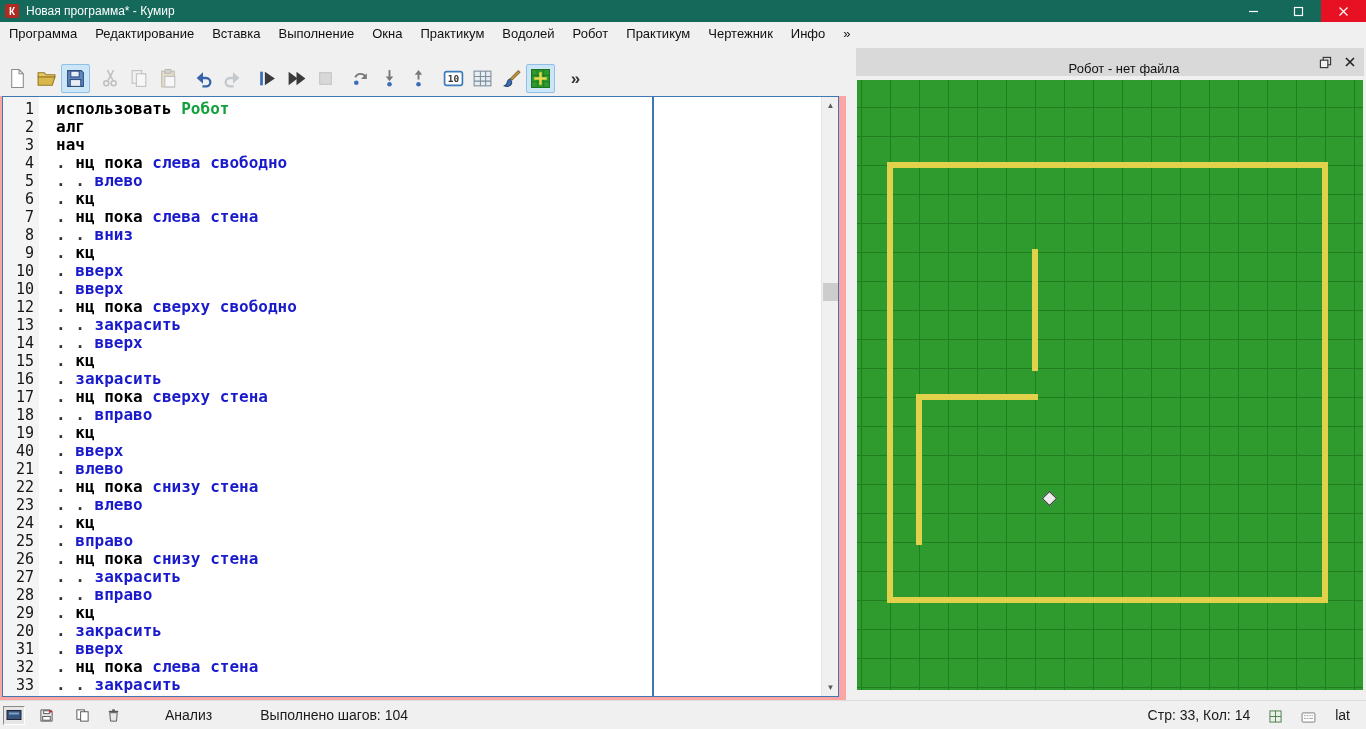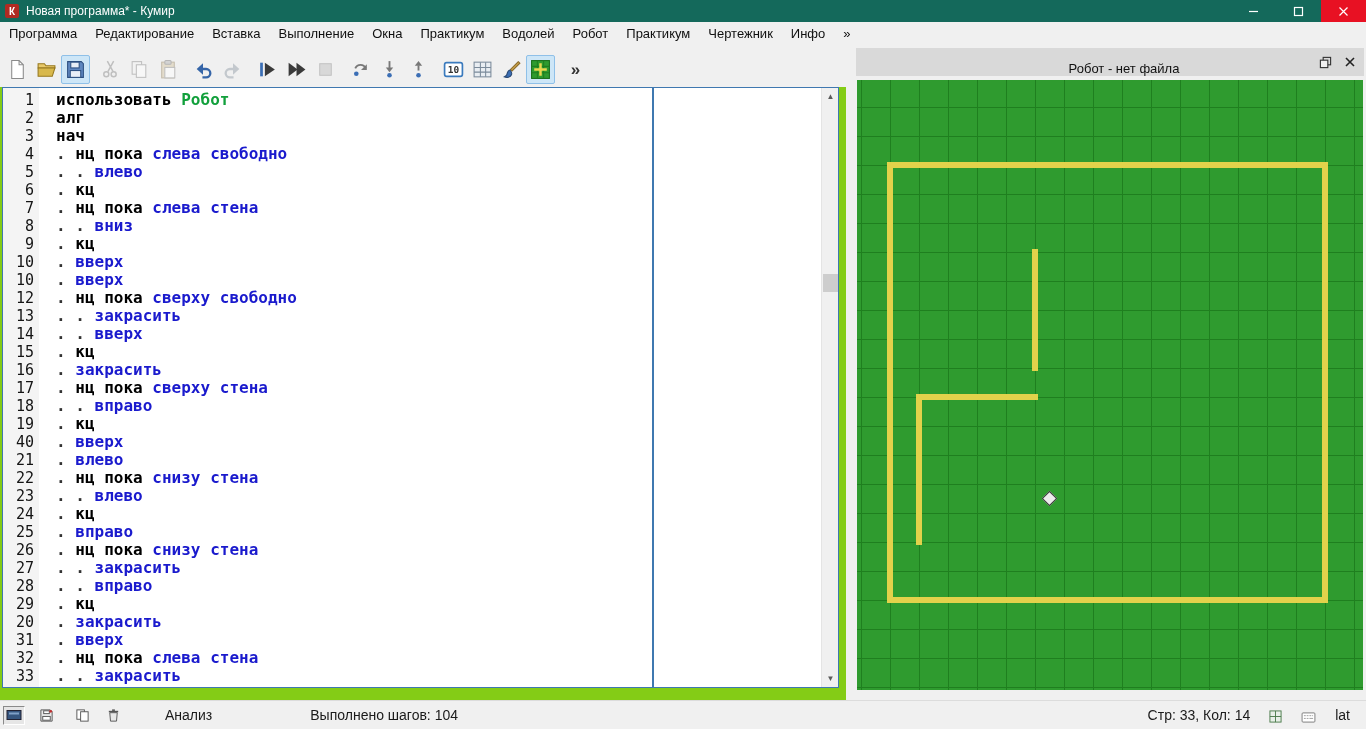--- a/index.html
+++ b/index.html
@@ -18,21 +18,21 @@
   .win-btn { width:45px; display:flex; align-items:center; justify-content:center; }
   .win-btn.close { background:#e81123; }
 
   
   .menubar { position:absolute; top:22px; left:0; right:0; height:22px; background:#f0f0f0;
              display:flex; align-items:center; font-size:13px; color:#101010; }
   .menu-item { padding:3px 9px; cursor:default; }
 
   
   .main { position:absolute; top:44px; left:0; right:0; bottom:29px; }
-  .left-pane { position:absolute; left:0; top:7px; width:846px; height:100%; background:#84cc16; }
+  .left-pane { position:absolute; left:0; top:16px; width:846px; height:100%; background:#fca5a5; }
 
   .toolbar { position:absolute; top:0; left:0; width:100%; height:36px; background:#f0f0f0;
              display:flex; align-items:center; padding-left:3px; }
   .tb-btn { width:29px; height:29px; display:flex; align-items:center; justify-content:center;
             border:1px solid transparent; border-radius:2px; flex:0 0 auto; }
   .tb-btn.gap { margin-left:6px; }
   .tb-btn.active { background:#cde6f7; border-color:#8fc0e8; }
   .tb-btn.disabled { opacity:.5; }
   .tb-btn .glyph { font-size:17px; color:#333; font-weight:bold; line-height:1; }
   .icon { display:flex; align-items:center; justify-content:center; }
@@ -462,21 +462,21 @@
         </svg>
       </span>
     <span class="sb-icon" style="margin-left:16px">
         <svg width="15" height="15" viewBox="0 0 16 16">
           <path d="M4 5h8l-.8 9H4.8z" fill="#e8e8e8" stroke="#555"></path>
           <rect x="3" y="3" width="10" height="1.6" fill="#555"></rect>
           <rect x="6.5" y="1.5" width="3" height="1.6" fill="#555"></rect>
         </svg>
       </span>
     <span style="margin-left:44px">Анализ</span>
-    <span style="margin-left:98px">Выполнено шагов: 104</span>
+    <span style="margin-left:48px">Выполнено шагов: 104</span>
     <div class="sb-right">
       <span>Стр: 33, Кол: 14</span>
       <span class="sb-icon">
           <svg width="13" height="13" viewBox="0 0 14 14">
             <rect x="1" y="1" width="12" height="12" fill="#e8f0e8" stroke="#4a7a4a"></rect>
             <path d="M1 7h12M7 1v12" stroke="#4a7a4a"></path>
           </svg>
         </span>
       <span class="sb-icon">
           <svg width="15" height="11" viewBox="0 0 16 12">

